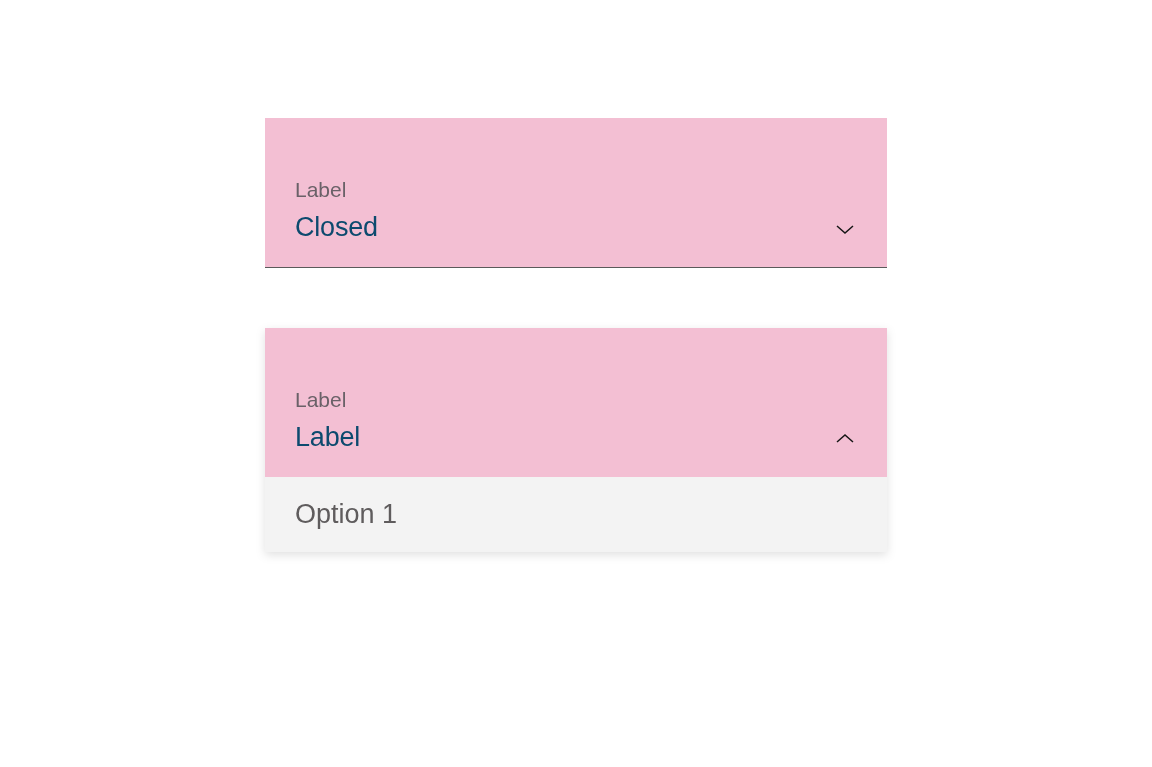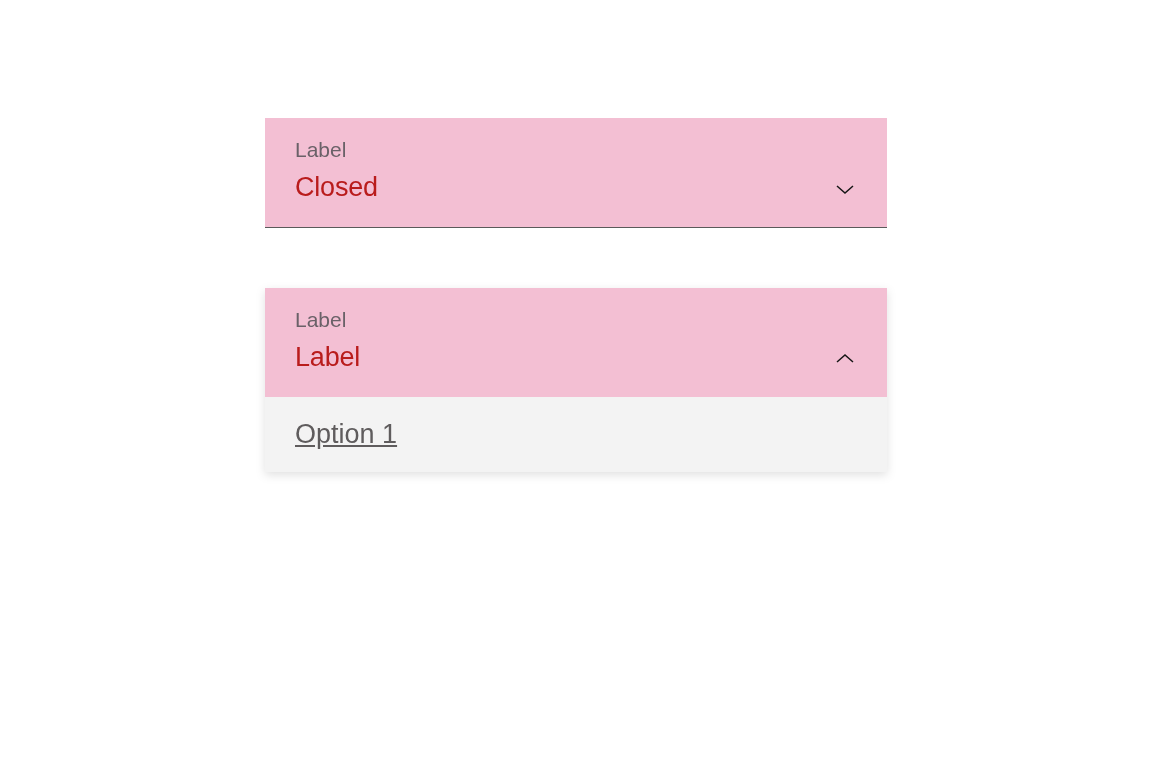--- a/index.html
+++ b/index.html
@@ -33,29 +33,30 @@
       padding: 20px 30px 24px 30px;
       display: flex;
       align-items: flex-end;
       justify-content: space-between;
       cursor: pointer;
     }
     .dropdown-text-group {
       display: flex;
       flex-direction: column;
       gap: 10px;
+      margin-top: 40px;
     }
     .dropdown-label {
       font-size: 21px;
       color: #6a6168;
       font-weight: 400;
     }
     .dropdown-value {
       font-size: 27px;
-      color: #b91c1c;
+      color: #0c4a6e;
       font-weight: 400;
       letter-spacing: -0.2px;
     }
     .chevron {
       display: flex;
       align-items: center;
       justify-content: center;
       width: 24px;
       height: 24px;
       margin-bottom: 2px;
@@ -74,21 +75,20 @@
       background: #f3f3f3;
       padding: 0 30px;
     }
     .option-item {
       font-size: 27px;
       color: #5f5c5d;
       font-weight: 400;
       padding: 22px 0;
       border-bottom: 1px solid #d6d6d6;
       cursor: pointer;
-      text-decoration: underline;
     }
     .option-item:last-child {
       border-bottom: none;
     }
   </style>
 </head>
 <body>
 
 <div class="container">
 

